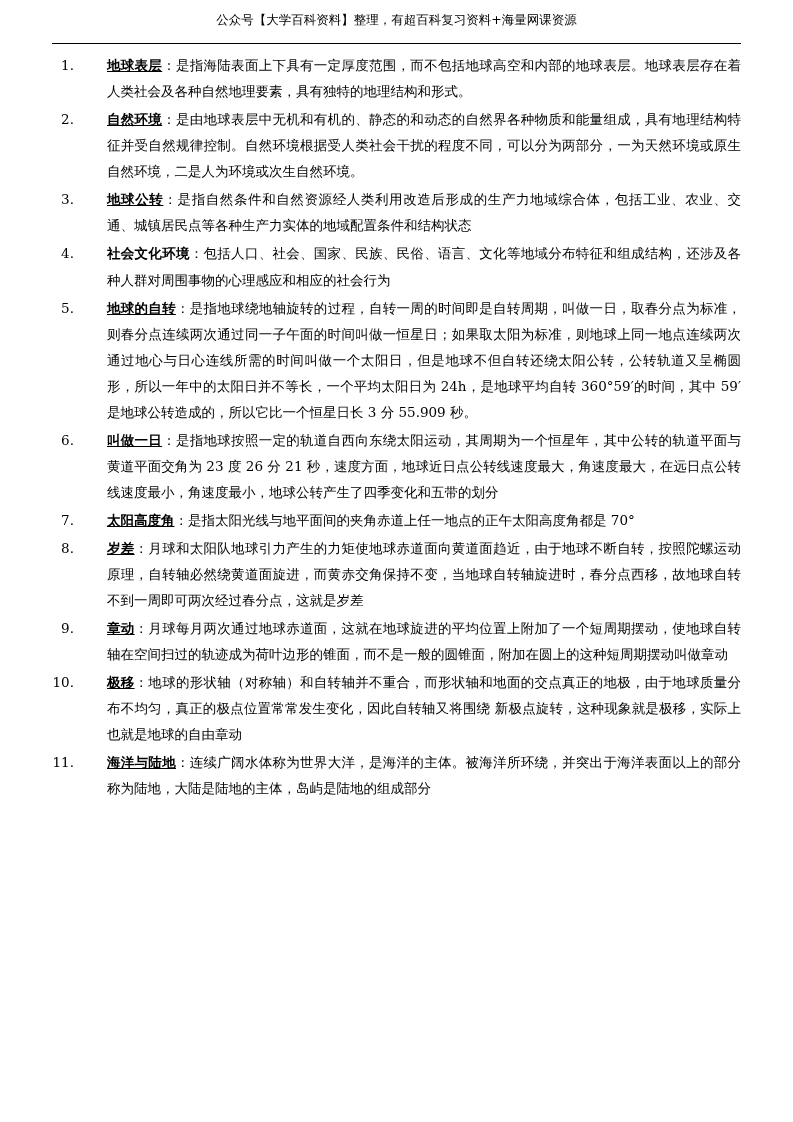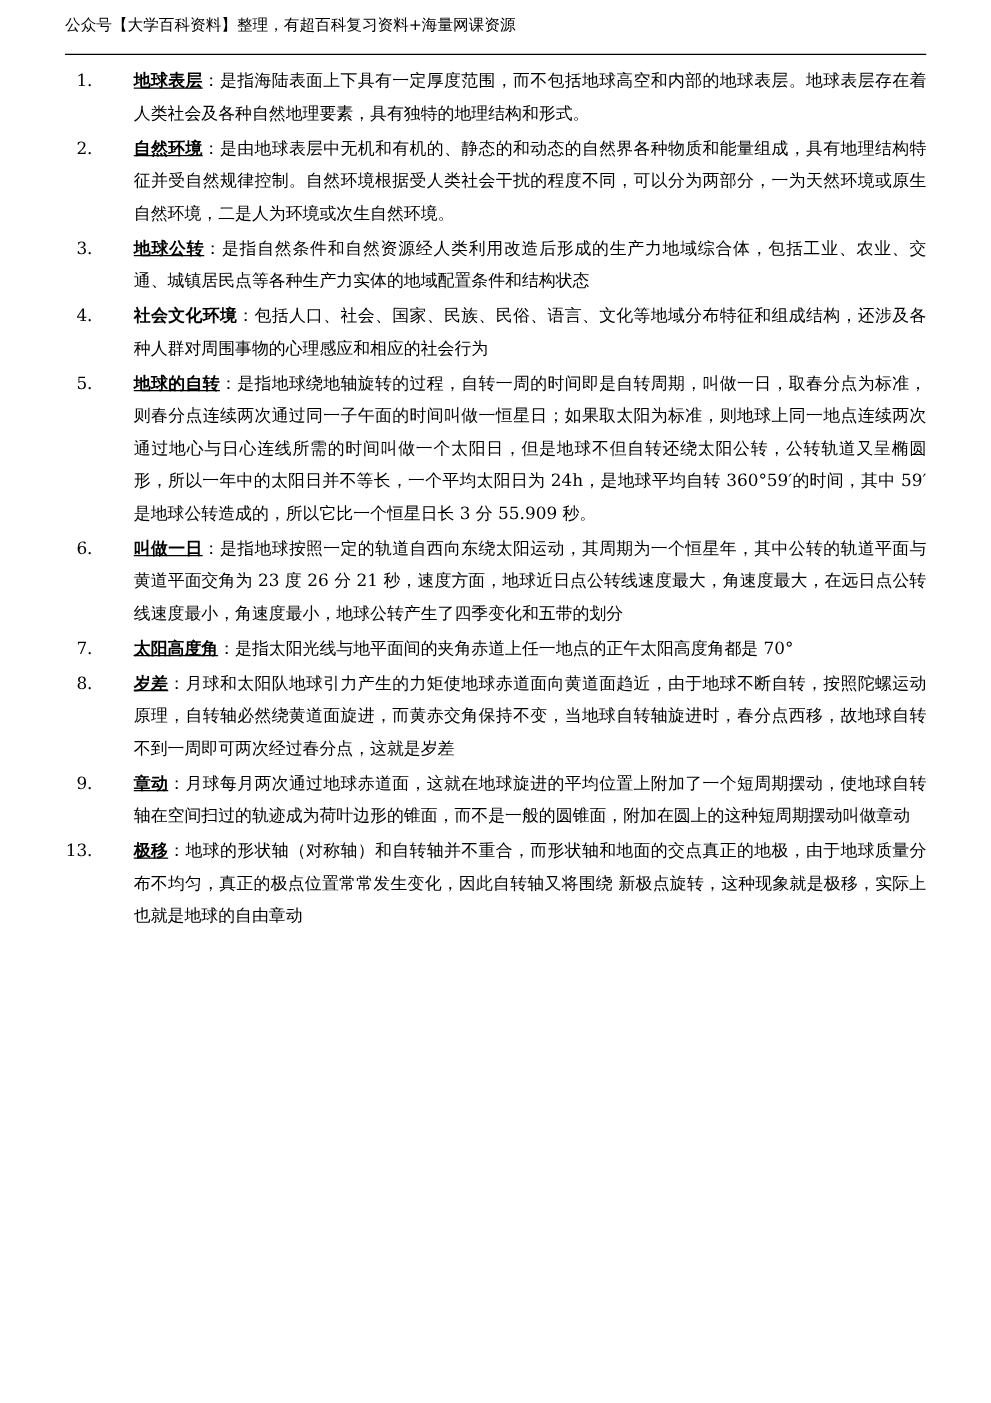--- a/index.html
+++ b/index.html
@@ -16,21 +16,21 @@
     overflow: hidden;
   }
   .page {
     width: 793px;
     height: 1122px;
     box-sizing: border-box;
     padding: 10px 52px 0 52px;
     position: relative;
   }
   .header-line {
-    text-align: left;
+    text-align: center;
     font-size: 12.5px;
     font-family: "DejaVu Sans", "Liberation Sans", sans-serif;
     color: #000;
     margin-top: 2px;
     margin-bottom: 14px;
     letter-spacing: 0px;
   }
   .header-rule {
     border-top: 1px solid #000;
     margin: 4px 0 8px 0;
@@ -148,20 +148,26 @@
   </div>
 
   <div class="entry">
     <div class="num">9.</div>
     <div class="body-col">
       <span class="term">章动</span><span class="def">：月球每月两次通过地球赤道面，这就在地球旋进的平均位置上附加了一个短周期摆动，使地球自转轴在空间扫过的轨迹成为荷叶边形的锥面，而不是一般的圆锥面，附加在圆上的这种短周期摆动叫做章动</span>
     </div>
   </div>
 
   <div class="entry">
-    <div class="num">13.</div>
+    <div class="num">10.</div>
     <div class="body-col">
       <span class="term">极移</span><span class="def">：地球的形状轴（对称轴）和自转轴并不重合，而形状轴和地面的交点真正的地极，由于地球质量分布不均匀，真正的极点位置常常发生变化，因此自转轴又将围绕 新极点旋转，这种现象就是极移，实际上也就是地球的自由章动</span>
     </div>
   </div>
 
+  <div class="entry">
+    <div class="num">11.</div>
+    <div class="body-col">
+      <span class="term">海洋与陆地</span><span class="def">：连续广阔水体称为世界大洋，是海洋的主体。被海洋所环绕，并突出于海洋表面以上的部分称为陆地，大陆是陆地的主体，岛屿是陆地的组成部分</span>
+    </div>
+  </div>
 
 </div>
 
 </body></html>

